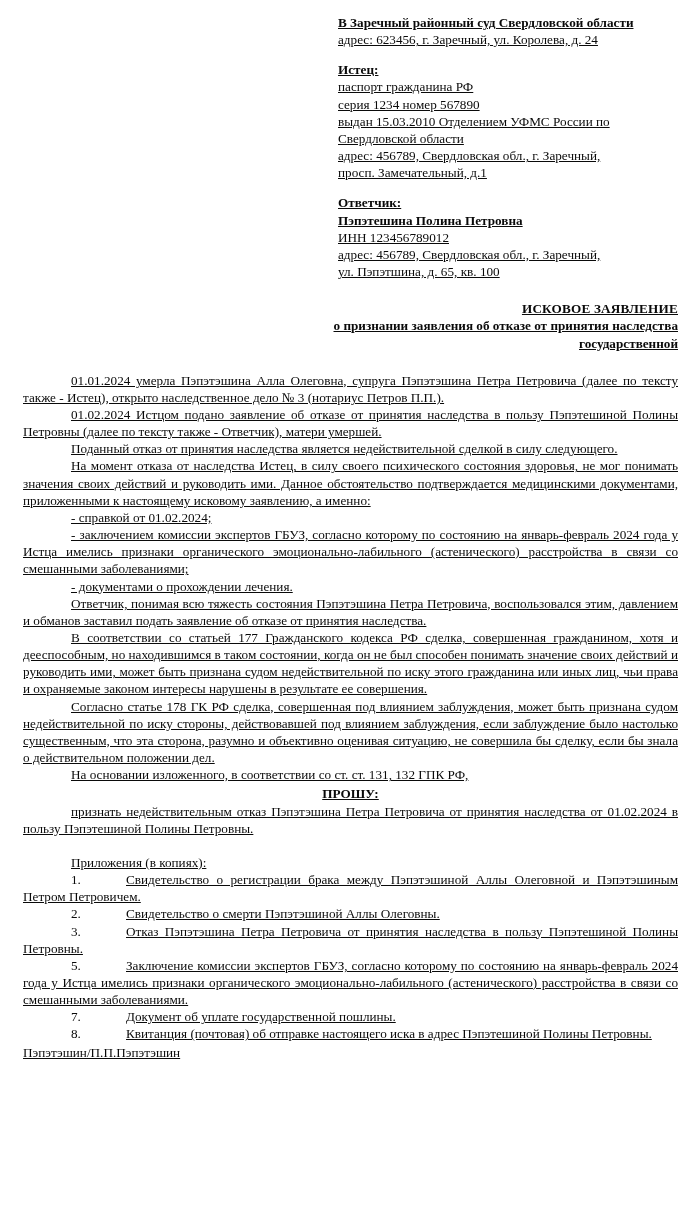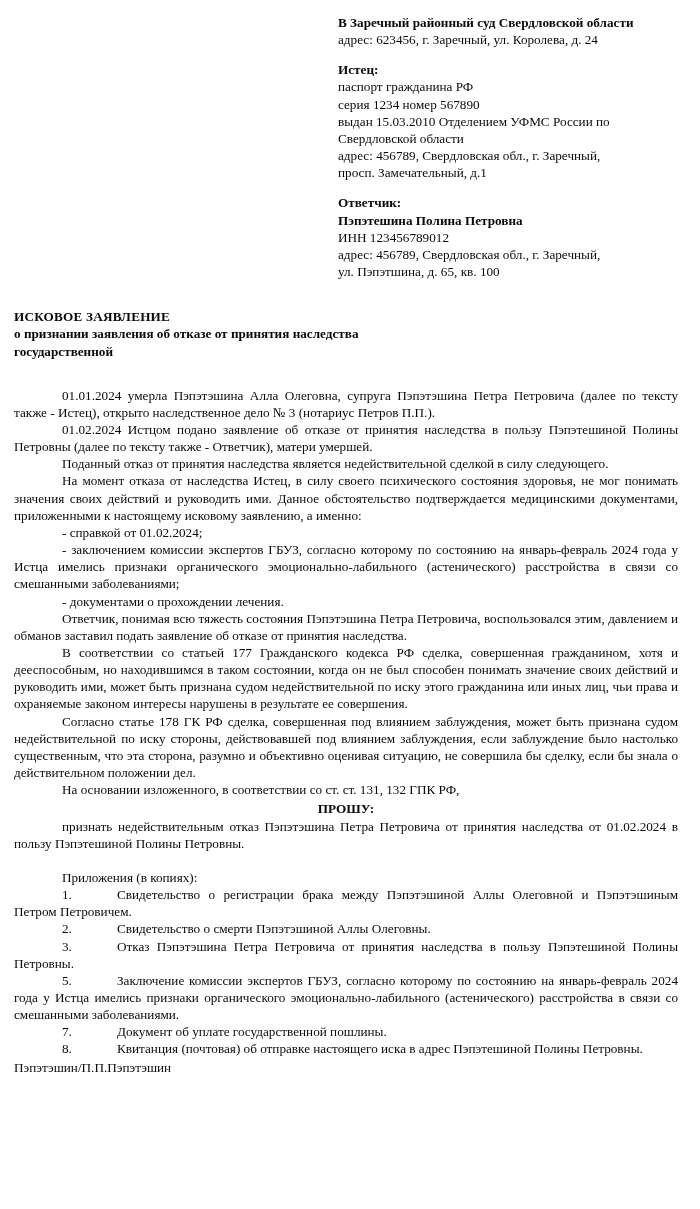--- a/index.html
+++ b/index.html
@@ -16,21 +16,22 @@
     font-size: 13.2px;
     line-height: 1.30;
     -webkit-font-smoothing: antialiased;
   }
 
   .page {
     position: relative;
     width: 700px;
     height: 996px;
     box-sizing: border-box;
-    padding: 14px 22px 0 14px;
+    padding: 14px 22px 0 23px;
+    text-decoration: underline;
   }
 
   
   .header-block {
     width: 100%;
     display: flex;
     justify-content: flex-end;
   }
   .header-col {
     width: 340px;
@@ -45,34 +46,34 @@
   .hdr-line {
     display: block;
     white-space: normal;
   }
   .hdr-line.bold {
     font-weight: bold;
   }
 
   
   .title-block {
-    margin-top: 28px;
-    text-align: left;
+    margin-top: 20px;
+    text-align: right;
   }
   .doc-title {
     font-weight: bold;
     letter-spacing: 0.2px;
   }
   .doc-subtitle {
     font-weight: bold;
   }
 
   
   .body-block {
-    margin-top: 27px;
+    margin-top: 20px;
   }
   p.para {
     margin: 0;
     text-align: justify;
     text-indent: 48px;
     hyphens: none;
   }
   p.dash-item {
     margin: 0;
     text-align: justify;

